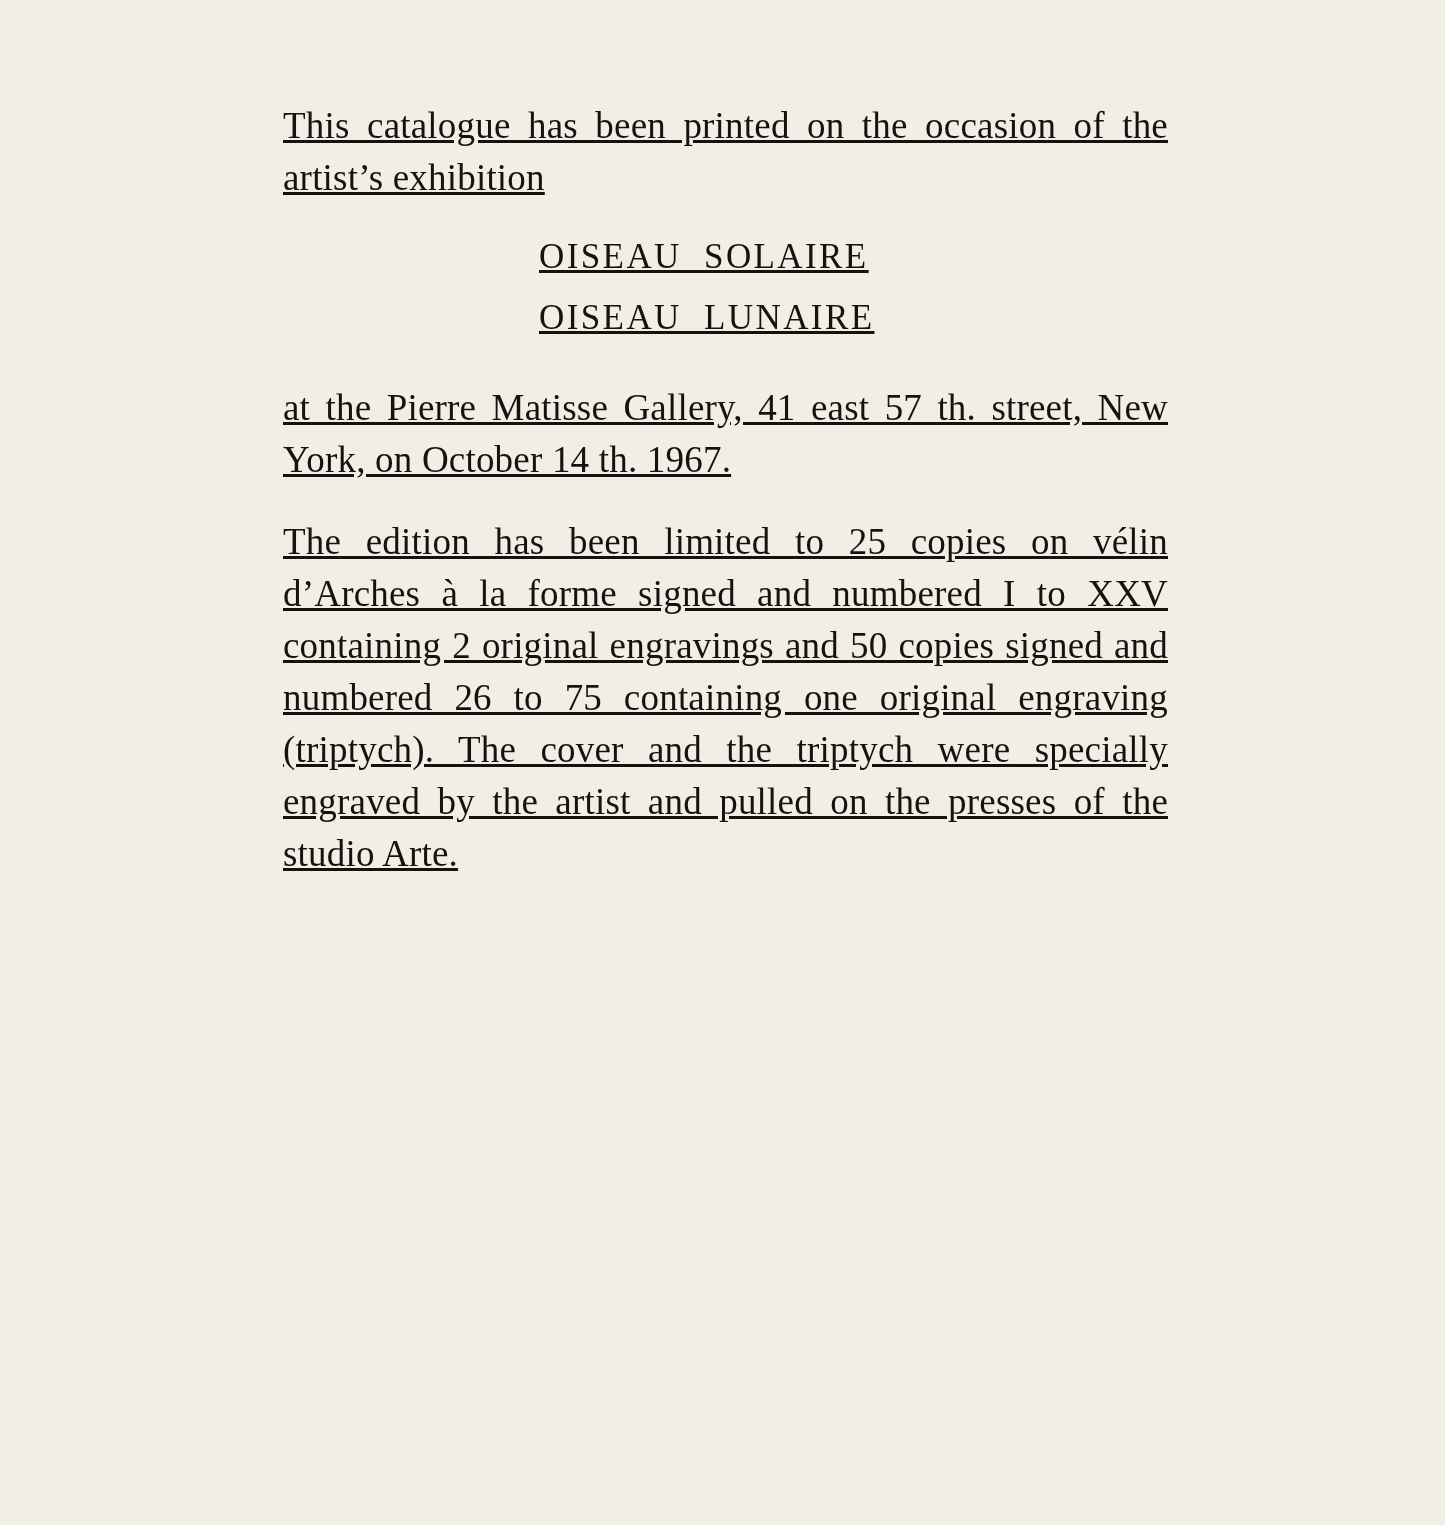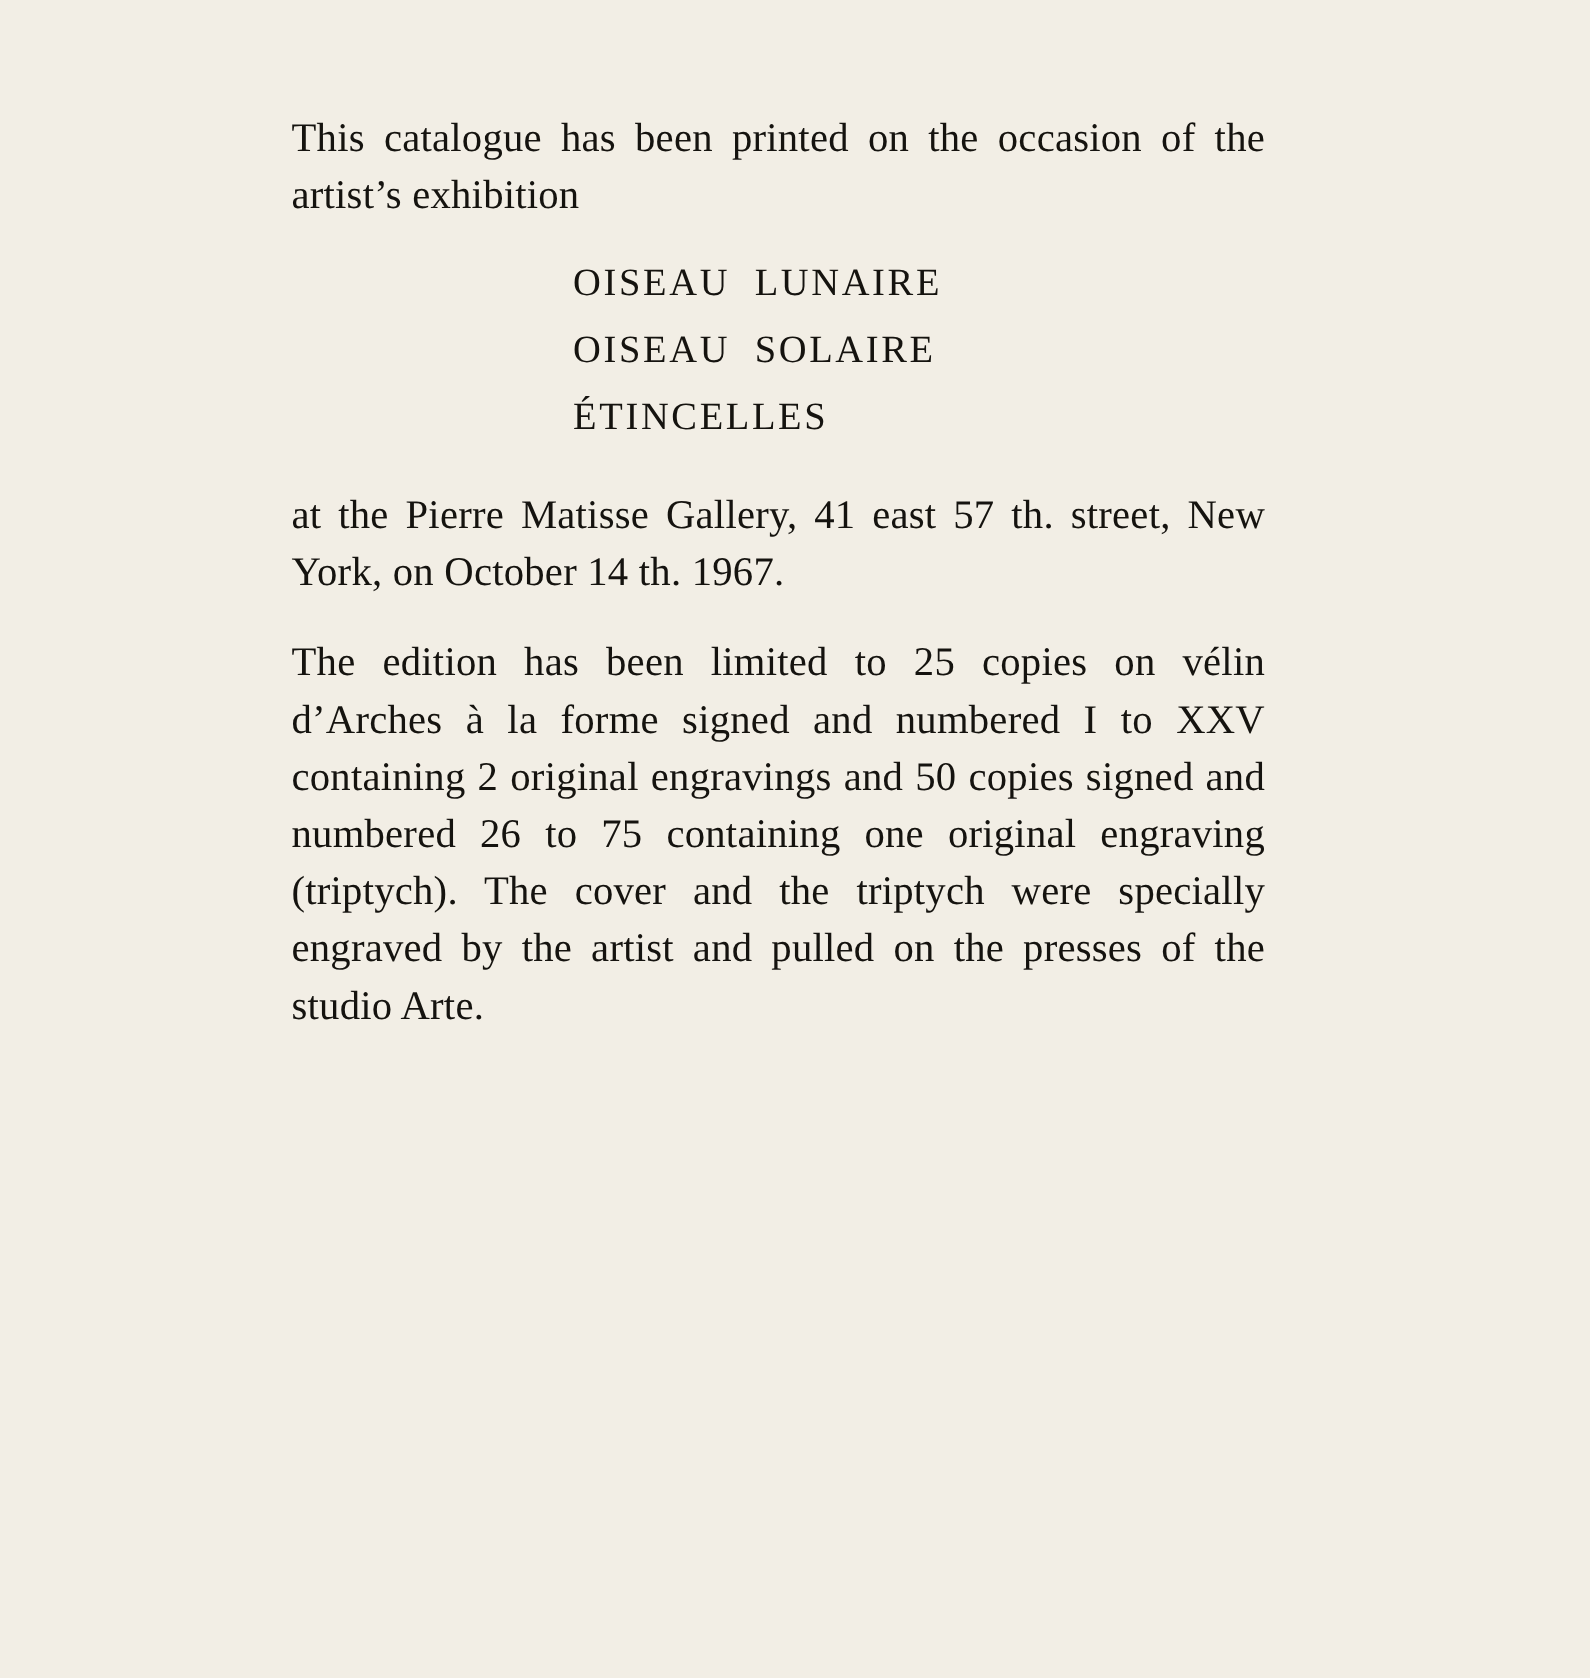--- a/index.html
+++ b/index.html
@@ -15,23 +15,24 @@
     overflow: hidden;
   }
   .page {
     position: relative;
     width: 1445px;
     height: 1525px;
     background: #f2eee5;
   }
   .colophon {
     position: absolute;
-    left: 265px;
+    left: 283px;
     top: 100px;
     width: 885px;
+    text-decoration: underline;
   }
   .para {
     font-size: 37px;
     line-height: 52px;
     text-align: justify;
     text-justify: inter-word;
     margin: 0 0 30px 0;
     letter-spacing: 0.2px;
   }
   .para.first {
@@ -60,23 +61,22 @@
 </style>
 </head>
 <body>
 
 <div class="page">
   <div class="colophon">
 
     <p class="para first lastline-left">This catalogue has been printed on the occasion of the artist’s exhibition</p>
 
     <div class="titles">
+      <div class="title-line">OISEAU  SOLAIRE</div>
       <div class="title-line">OISEAU  LUNAIRE</div>
-      <div class="title-line">OISEAU  SOLAIRE</div>
-      <div class="title-line">ÉTINCELLES</div>
     </div>
 
     <p class="para lastline-left">at the Pierre Matisse Gallery, 41 east 57 th. street, New York, on October 14 th. 1967.</p>
 
     <p class="para lastline-left">The edition has been limited to 25 copies on vélin d’Arches à la forme signed and numbered I to XXV containing 2 original engravings and 50 copies signed and numbered 26 to 75 containing one original engraving (triptych). The cover and the triptych were specially engraved by the artist and pulled on the presses of the studio Arte.</p>
 
 
   </div>
   <div class="spacer-bottom"></div>
 </div>

